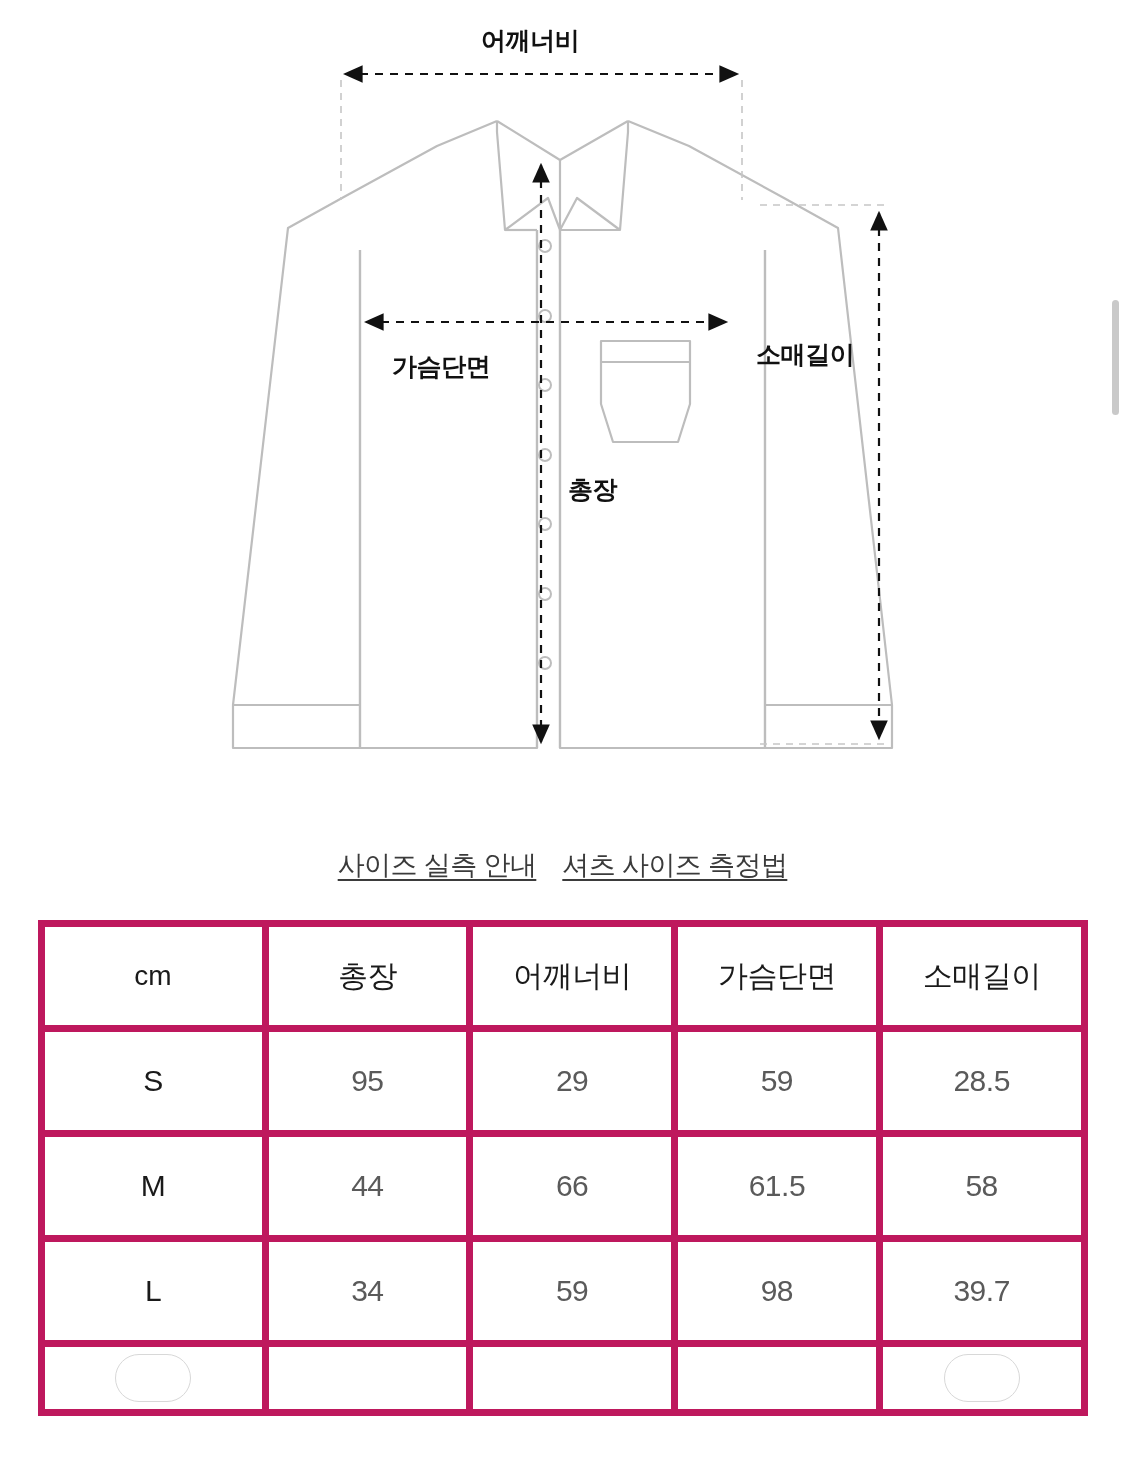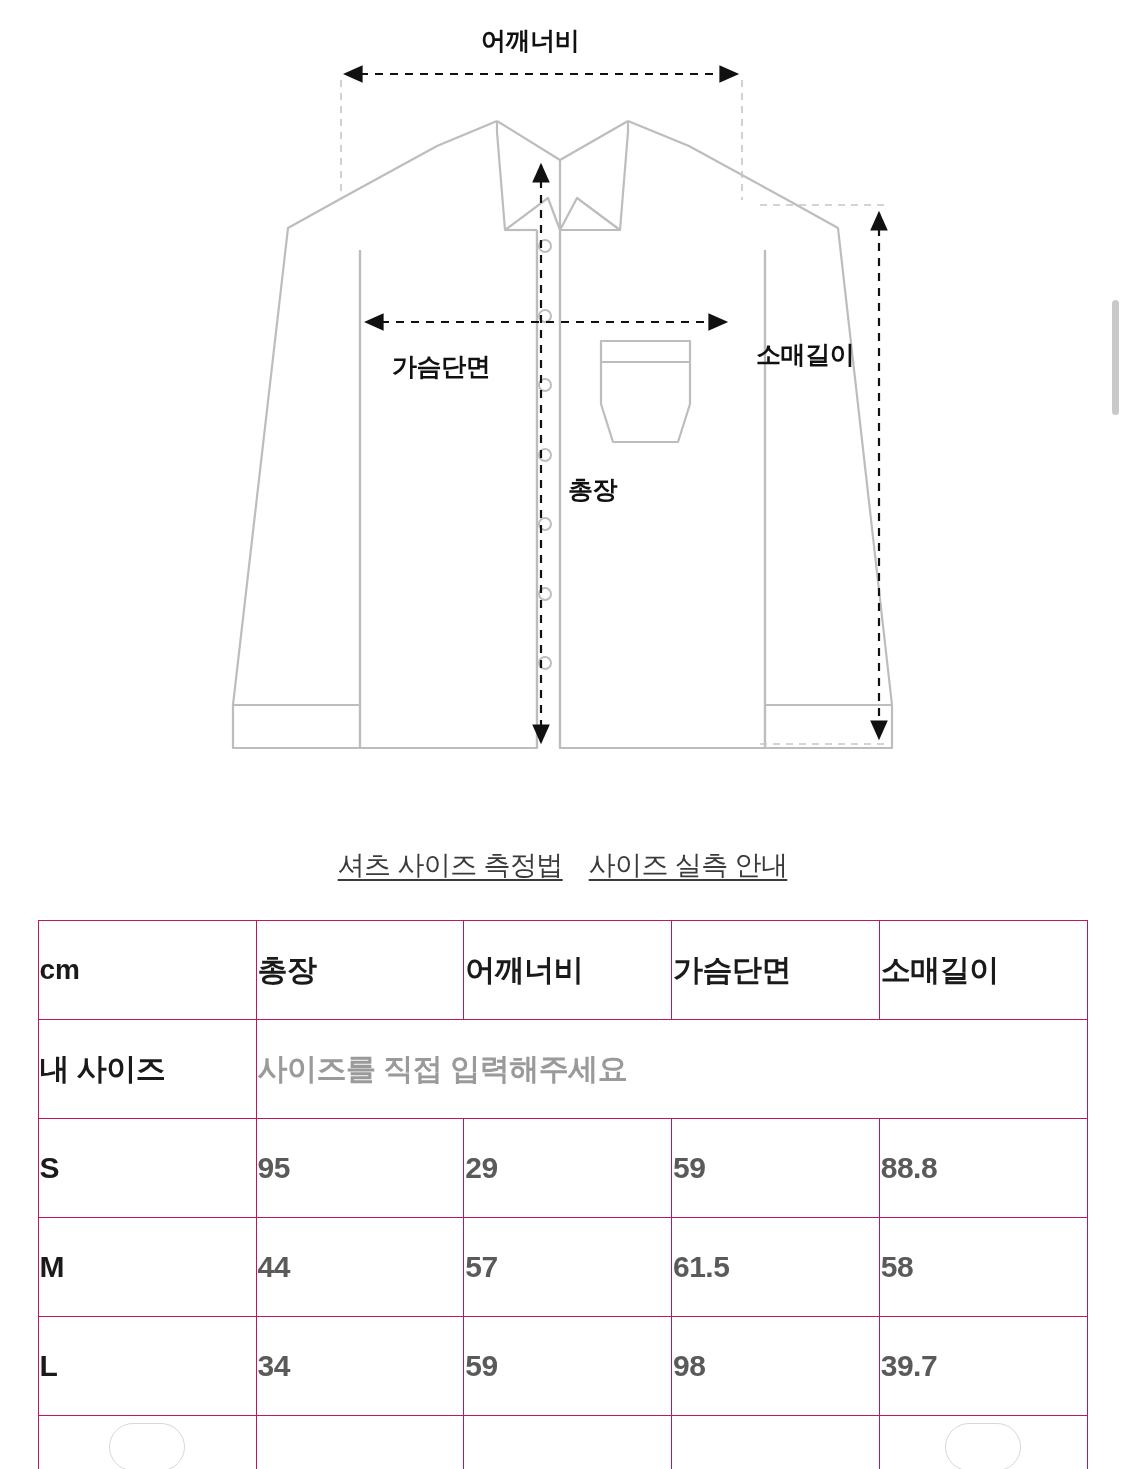--- a/index.html
+++ b/index.html
@@ -59,25 +59,25 @@
 
   
   .size-table {
     width: 1050px;
     margin: 0 auto;
     border-collapse: collapse;
     table-layout: fixed;
   }
   .size-table th,
   .size-table td {
-    border: 1px solid #be185d;
+    border: 7px solid #be185d;
     height: 96px;
-    text-align: left;
+    text-align: center;
     vertical-align: middle;
-    font-weight: 700;
+    font-weight: 400;
     font-size: 30px;
     color: #5a5a5a;
     letter-spacing: -0.5px;
   }
   .size-table thead th {
     color: #1a1a1a;
     font-size: 30px;
   }
   .size-table thead th:first-child {
     font-size: 28px;
@@ -183,50 +183,46 @@
     <line x1="879" y1="213" x2="879" y2="738" stroke="#111" stroke-width="2.2" stroke-dasharray="8 7" marker-start="url(#arrHs)" marker-end="url(#arrH)"></line>
   </svg>
 
   <div class="diag-label" id="lbl-shoulder">어깨너비</div>
   <div class="diag-label" id="lbl-chest">가슴단면</div>
   <div class="diag-label" id="lbl-sleeve">소매길이</div>
   <div class="diag-label" id="lbl-total">총장</div>
 </div>
 
 <div class="links-row">
+  <span class="guide-link">사이즈 실측 안내</span>
   <span class="guide-link">셔츠 사이즈 측정법</span>
-  <span class="guide-link">사이즈 실측 안내</span>
 </div>
 
 <table class="size-table">
   <thead>
     <tr>
       <th class="col-first">cm</th>
       <th>총장</th>
       <th>어깨너비</th>
       <th>가슴단면</th>
       <th>소매길이</th>
     </tr>
   </thead>
   <tbody>
     <tr>
-      <td>내 사이즈</td>
-      <td class="mysize-cell" colspan="4">사이즈를 직접 입력해주세요</td>
-    </tr>
-    <tr>
       <td>S</td>
       <td>95</td>
       <td>29</td>
       <td>59</td>
-      <td>88.8</td>
+      <td>28.5</td>
     </tr>
     <tr>
       <td>M</td>
       <td>44</td>
-      <td>57</td>
+      <td>66</td>
       <td>61.5</td>
       <td>58</td>
     </tr>
     <tr>
       <td>L</td>
       <td>34</td>
       <td>59</td>
       <td>98</td>
       <td>39.7</td>
     </tr>

